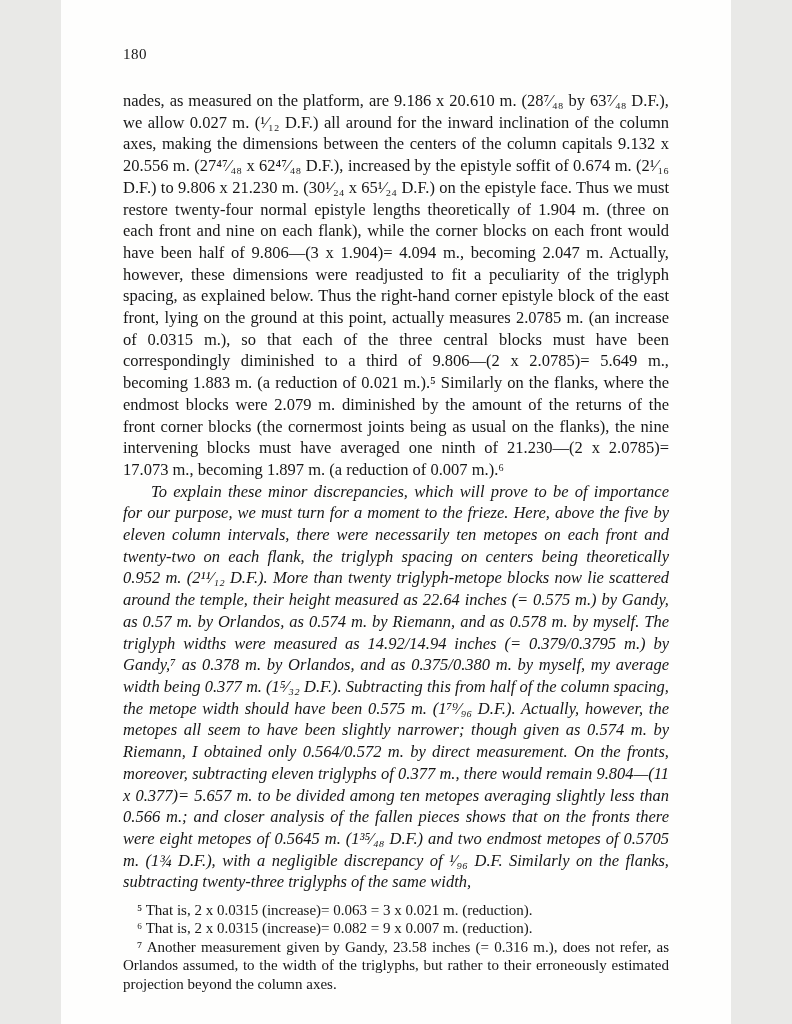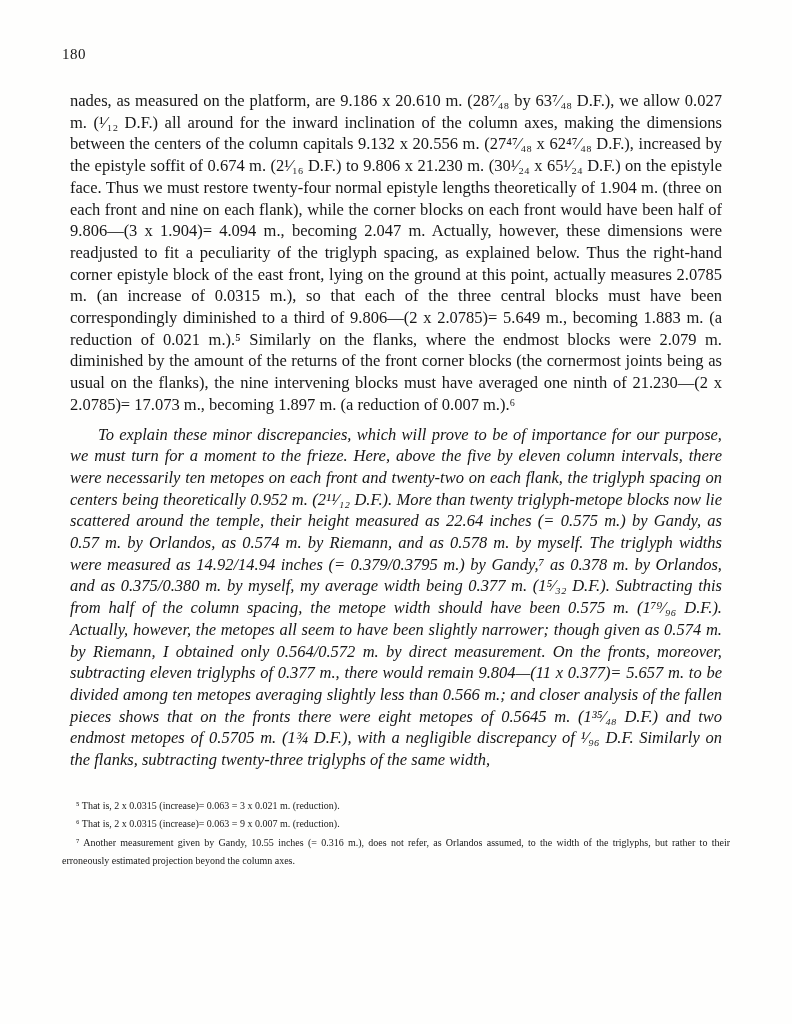--- a/index.html
+++ b/index.html
@@ -2,21 +2,21 @@
 <html><head>
 <meta charset="utf-8">
 <style>
   html, body {
     margin: 0;
     padding: 0;
     background: #e9e9e7;
   }
   .page {
     position: relative;
-    width: 792px;
+    width: 670px;
     height: 1024px;
     margin: 0 auto;
     background: #fefefd;
     box-sizing: border-box;
     padding: 46px 62px 0 62px;
     font-family: "Liberation Serif", "DejaVu Serif", serif;
     color: #161616;
     overflow: hidden;
   }
   header.running-header {
@@ -35,29 +35,29 @@
     letter-spacing: 0.5px;
     word-spacing: normal;
     font-size: 15px;
   }
   main.body-text {
     font-size: 16.5px;
     line-height: 21.7px;
     text-align: justify;
   }
   main.body-text p {
-    margin: 8px;
+    margin: 0;
   }
   main.body-text p.indented {
     text-indent: 28px;
     font-style: italic;
   }
   section.footnotes {
-    margin-top: 26px;
-    font-size: 10px;
+    margin-top: 8px;
+    font-size: 15px;
     line-height: 18.4px;
     text-align: justify;
   }
   section.footnotes p {
     margin: 0;
     text-indent: 14px;
   }
 </style>
 </head>
 <body>
@@ -68,17 +68,17 @@
     <span class="page-number">180</span>
   </header>
 
   <main class="body-text">
     <p class="no-indent">nades, as measured on the platform, are 9.186 x 20.610 m. (28⁷⁄₄₈ by 63⁷⁄₄₈ D.F.), we allow 0.027 m. (¹⁄₁₂ D.F.) all around for the inward inclination of the column axes, making the dimensions between the centers of the column capitals 9.132 x 20.556 m. (27⁴⁷⁄₄₈ x 62⁴⁷⁄₄₈ D.F.), increased by the epistyle soffit of 0.674 m. (2¹⁄₁₆ D.F.) to 9.806 x 21.230 m. (30¹⁄₂₄ x 65¹⁄₂₄ D.F.) on the epistyle face. Thus we must restore twenty-four normal epistyle lengths theoretically of 1.904 m. (three on each front and nine on each flank), while the corner blocks on each front would have been half of 9.806—(3 x 1.904)= 4.094 m., becoming 2.047 m. Actually, however, these dimensions were readjusted to fit a peculiarity of the triglyph spacing, as explained below. Thus the right-hand corner epistyle block of the east front, lying on the ground at this point, actually measures 2.0785 m. (an increase of 0.0315 m.), so that each of the three central blocks must have been correspondingly diminished to a third of 9.806—(2 x 2.0785)= 5.649 m., becoming 1.883 m. (a reduction of 0.021 m.).⁵ Similarly on the flanks, where the endmost blocks were 2.079 m. diminished by the amount of the returns of the front corner blocks (the cornermost joints being as usual on the flanks), the nine intervening blocks must have averaged one ninth of 21.230—(2 x 2.0785)= 17.073 m., becoming 1.897 m. (a reduction of 0.007 m.).⁶</p>
     <p class="indented">To explain these minor discrepancies, which will prove to be of importance for our purpose, we must turn for a moment to the frieze. Here, above the five by eleven column intervals, there were necessarily ten metopes on each front and twenty-two on each flank, the triglyph spacing on centers being theoretically 0.952 m. (2¹¹⁄₁₂ D.F.). More than twenty triglyph-metope blocks now lie scattered around the temple, their height measured as 22.64 inches (= 0.575 m.) by Gandy, as 0.57 m. by Orlandos, as 0.574 m. by Riemann, and as 0.578 m. by myself. The triglyph widths were measured as 14.92/14.94 inches (= 0.379/0.3795 m.) by Gandy,⁷ as 0.378 m. by Orlandos, and as 0.375/0.380 m. by myself, my average width being 0.377 m. (1⁵⁄₃₂ D.F.). Subtracting this from half of the column spacing, the metope width should have been 0.575 m. (1⁷⁹⁄₉₆ D.F.). Actually, however, the metopes all seem to have been slightly narrower; though given as 0.574 m. by Riemann, I obtained only 0.564/0.572 m. by direct measurement. On the fronts, moreover, subtracting eleven triglyphs of 0.377 m., there would remain 9.804—(11 x 0.377)= 5.657 m. to be divided among ten metopes averaging slightly less than 0.566 m.; and closer analysis of the fallen pieces shows that on the fronts there were eight metopes of 0.5645 m. (1³⁵⁄₄₈ D.F.) and two endmost metopes of 0.5705 m. (1¾ D.F.), with a negligible discrepancy of ¹⁄₉₆ D.F. Similarly on the flanks, subtracting twenty-three triglyphs of the same width,</p>
   </main>
 
   <section class="footnotes">
     <p>⁵ That is, 2 x 0.0315 (increase)= 0.063 = 3 x 0.021 m. (reduction).</p>
-    <p>⁶ That is, 2 x 0.0315 (increase)= 0.063 = 9 x 0.007 m. (reduction).</p>
-    <p>⁷ Another measurement given by Gandy, 10.55 inches (= 0.316 m.), does not refer, as Orlandos assumed, to the width of the triglyphs, but rather to their erroneously estimated projection beyond the column axes.</p>
+    <p>⁶ That is, 2 x 0.0315 (increase)= 0.082 = 9 x 0.007 m. (reduction).</p>
+    <p>⁷ Another measurement given by Gandy, 23.58 inches (= 0.316 m.), does not refer, as Orlandos assumed, to the width of the triglyphs, but rather to their erroneously estimated projection beyond the column axes.</p>
   </section>
 
 </div>
 
 </body></html>

